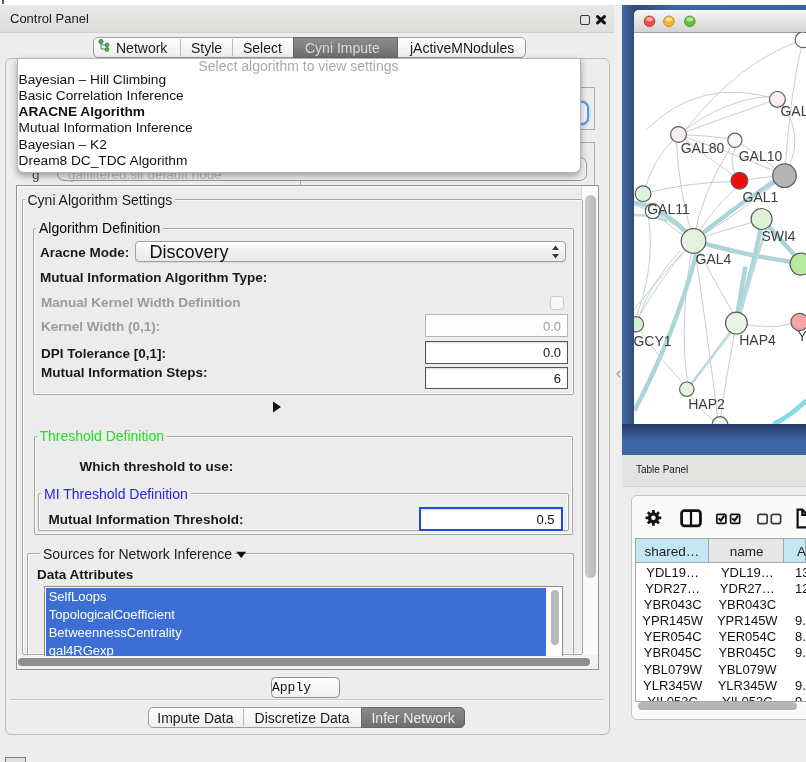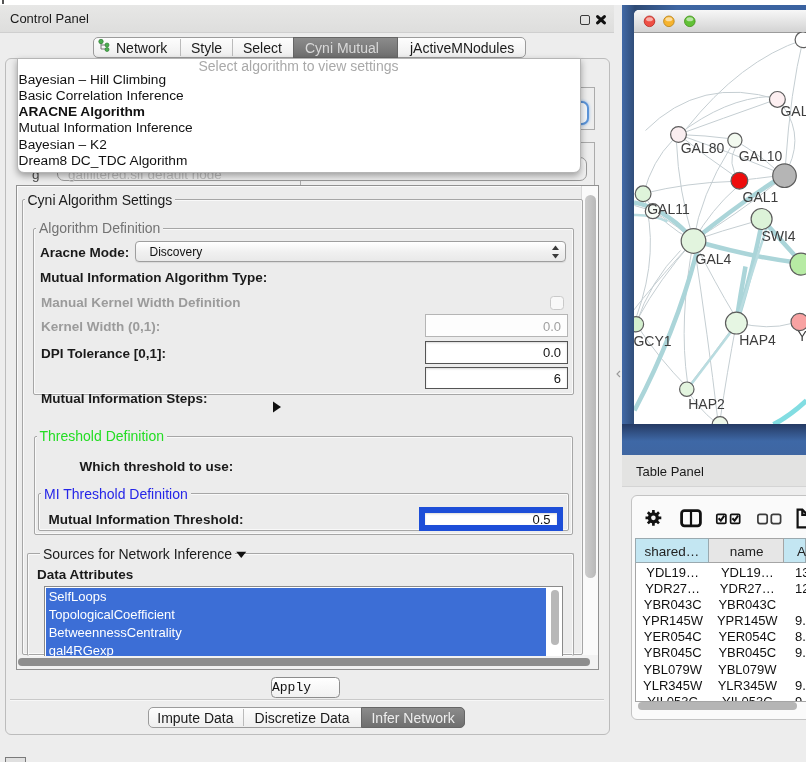--- a/index.html
+++ b/index.html
@@ -1,20 +1,20 @@
 <!DOCTYPE html>
 <html><head><meta charset="utf-8">
 <style>
 html,body{margin:0;padding:0;}
 body{width:806px;height:762px;overflow:hidden;font-family:"Liberation Sans",sans-serif;background:#ededed;}
 .abs{position:absolute;}
 #stage{position:relative;width:806px;height:762px;background:#ededed;overflow:hidden;padding-left:44px;}
 .bold{font-weight:bold;}
 
-.combo{position:absolute;box-sizing:border-box;border:1px solid #9e9e9e;border-radius:4px;background:linear-gradient(#ffffff,#f0f0f0 55%,#e9e9e9);box-shadow:0 1px 1px rgba(0,0,0,0.08);font-size:12px;color:#111;}
+.combo{position:absolute;box-sizing:border-box;border:1px solid #9e9e9e;border-radius:4px;background:linear-gradient(#ffffff,#f0f0f0 55%,#e9e9e9);box-shadow:0 1px 1px rgba(0,0,0,0.08);font-size:18px;color:#111;}
 .combo .ct{position:absolute;left:8px;top:50%;transform:translateY(-50%);white-space:nowrap;}
 .combo .arr{position:absolute;right:5px;top:50%;transform:translateY(-50%);width:9px;height:14px;}
 .tf{position:absolute;box-sizing:border-box;background:#fff;border:1px solid #4a4a4a;font-size:13px;color:#111;text-align:right;}
 .tf .v{position:absolute;right:6px;top:50%;transform:translateY(-50%);}
 .grp{position:absolute;border:1px solid #a6a6a6;border-radius:2px;box-shadow:inset 0 0 0 1px rgba(255,255,255,0.7);box-sizing:border-box;}
 .gtitle{position:absolute;background:#ececec;padding:0 3px;font-size:14px;white-space:nowrap;}
 .lbl{position:absolute;font-size:13.5px;font-weight:bold;color:#1a1a1a;white-space:nowrap;}
 </style></head>
 <body>
 <div id="stage">
@@ -40,21 +40,21 @@
   <div class="abs" style="left:231.7px;top:39px;width:1px;height:17px;background:#bbb;"></div>
   <svg class="abs" style="left:97px;top:37px;" width="14" height="17" viewBox="0 0 14 17">
     <path d="M4 5 L4 12 M4 8 L9 8 M4 12 L9 12" stroke="#777" stroke-width="1" fill="none"></path>
     <circle cx="4" cy="4.5" r="2.2" fill="#4caf50" stroke="#2e7d32" stroke-width="0.7"></circle>
     <circle cx="10" cy="8" r="2" fill="#4caf50" stroke="#2e7d32" stroke-width="0.7"></circle>
     <circle cx="10" cy="12.5" r="2" fill="#4caf50" stroke="#2e7d32" stroke-width="0.7"></circle>
   </svg>
   <div class="abs" style="left:116px;top:40px;font-size:14px;color:#1a1a1a;">Network</div>
   <div class="abs" style="left:191px;top:40px;font-size:14px;color:#1a1a1a;">Style</div>
   <div class="abs" style="left:243px;top:40px;font-size:14px;color:#1a1a1a;">Select</div>
-  <div class="abs" style="left:305px;top:40px;font-size:14px;color:#d9d9d9;">Cyni Mutual</div>
+  <div class="abs" style="left:305px;top:40px;font-size:14px;color:#d9d9d9;">Cyni Impute</div>
   <div class="abs" style="left:410px;top:40px;font-size:14px;color:#1a1a1a;">jActiveMNodules</div>
 
   <div class="abs" style="left:300px;top:87px;width:294.5px;height:43px;border:1px solid #ababab;box-sizing:border-box;"></div>
   <div class="abs" style="left:476.5px;top:100.5px;width:112px;height:24px;border:2.5px solid #5b94d8;border-radius:7px;background:#f4f8fc;box-shadow:0 0 3px #7eb3ef;box-sizing:border-box;"></div>
   <div class="abs" style="left:300px;top:142px;width:294.5px;height:50px;border:1px solid #ababab;box-sizing:border-box;"></div>
   <div class="abs" style="left:57px;top:156.5px;width:530px;height:24px;border:1px solid #9a9a9a;border-radius:7px;background:linear-gradient(#fcfcfc,#ededed);box-sizing:border-box;"></div>
   <div class="abs" style="left:68px;top:167px;font-size:13.5px;color:#bfbfbf;">galfiltered.sif default node</div>
   <div class="abs" style="left:32px;top:166.5px;font-size:13.5px;color:#4a4a4a;">g</div>
 
   <div class="abs" style="left:15.5px;top:185px;width:583px;height:485px;border:1px solid #919191;box-shadow:inset 1px 1px 0 rgba(255,255,255,0.8);background:#ececec;box-sizing:border-box;"></div>
@@ -62,21 +62,21 @@
   <div class="abs" style="left:581px;top:186px;width:16px;height:469px;background:#fafafa;border-left:1px solid #dadada;"></div>
   <div class="abs" style="left:584.5px;top:195px;width:11px;height:383px;background:linear-gradient(to right,#cdcdcd,#b9b9b9);border-radius:5.5px;"></div>
 
   <div class="abs" style="left:16.5px;top:655px;width:581px;height:14px;background:#f2f2f2;"></div>
   <div class="abs" style="left:18px;top:658px;width:572px;height:8px;background:#8e8e8e;border-radius:4px;"></div>
 
   <div class="grp" style="left:21.5px;top:199px;width:561px;height:456px;"></div>
   <div class="gtitle" style="left:24.5px;top:191.5px;color:#1c1c1c;">Cyni Algorithm Settings</div>
 
   <div class="grp" style="left:33px;top:228px;width:540.5px;height:167px;"></div>
-  <div class="gtitle" style="left:36px;top:219.5px;color:#737373;">Algorithm Definition</div>
+  <div class="gtitle" style="left:36px;top:219.5px;color:#000000;">Algorithm Definition</div>
 
   <div class="lbl" style="left:40px;top:244.5px;">Aracne Mode:</div>
   <div class="combo" style="left:134.5px;top:240.9px;width:431.2px;height:21.5px;">
       <span class="ct" style="left:14px;">Discovery</span>
     <svg class="arr" viewBox="0 0 9 14">
         <path d="M4.5 0.5 L8 5 L1 5 Z" fill="#3a3a3a"></path>
         <path d="M4.5 13.5 L8 9 L1 9 Z" fill="#3a3a3a"></path>
       </svg>
     </div>
 
@@ -88,39 +88,39 @@
   <div class="lbl" style="left:41px;top:319px;color:#9b9b9b;">Kernel Width (0,1):</div>
   <div class="tf" style="left:424.5px;top:314.3px;width:143.5px;height:23px;border:1px solid #b5b5b5;background:#fdfdfd;">
       <span class="v" style="color:#a0a0a0;">0.0</span>
     </div>
 
   <div class="lbl" style="left:41px;top:345.5px;">DPI Tolerance [0,1]:</div>
   <div class="tf" style="left:424.5px;top:340.6px;width:143.5px;height:23px;border:1px solid #555;box-shadow:inset 0 1px 2px rgba(0,0,0,0.15);">
       <span class="v">0.0</span>
     </div>
 
-  <div class="lbl" style="left:41px;top:391px;">Mutual Information Steps:</div>
+  <div class="lbl" style="left:41px;top:365px;">Mutual Information Steps:</div>
   <div class="tf" style="left:424.5px;top:366.8px;width:143.5px;height:22.5px;border:1px solid #555;box-shadow:inset 0 1px 2px rgba(0,0,0,0.15);">
       <span class="v">6</span>
     </div>
 
   <svg class="abs" style="left:272px;top:401px;" width="10" height="12" viewBox="0 0 10 12">
       <path d="M1 0.5 L9 6 L1 11.5 Z" fill="#111"></path>
     </svg>
 
   <div class="grp" style="left:33.8px;top:435.5px;width:539.7px;height:99px;"></div>
   <div class="gtitle" style="left:36.5px;top:428px;color:#23dd23;">Threshold Definition</div>
 
   <div class="lbl" style="left:79.5px;top:458.5px;">Which threshold to use:</div>
 
   <div class="grp" style="left:38.2px;top:493px;width:530.5px;height:38px;"></div>
   <div class="gtitle" style="left:41px;top:485.5px;color:#2525e8;">MI Threshold Definition</div>
 
   <div class="lbl" style="left:48.4px;top:512px;">Mutual Information Threshold:</div>
-  <div class="tf" style="left:418.5px;top:507px;width:144px;height:23.5px;border:6px solid #1d4ed8;box-shadow:inset 0 1px 2px rgba(0,0,0,0.15);">
+  <div class="tf" style="left:418.5px;top:507px;width:144px;height:23.5px;border:2px solid #1d4ed8;box-shadow:inset 0 1px 2px rgba(0,0,0,0.15);">
       <span class="v">0.5</span>
     </div>
 
   <div class="grp" style="left:27px;top:552.5px;width:547px;height:103px;border-bottom:none;"></div>
   <div class="gtitle" style="left:40px;top:545.5px;color:#1a1a1a;">Sources for Network Inference</div>
   <svg class="abs" style="left:234px;top:551.3px;" width="14.5" height="7.5" viewBox="0 0 13 9">
       <path d="M0.5 1 L12.5 1 L6.5 8.5 Z" fill="#111"></path>
     </svg>
 
   <div class="lbl" style="left:37px;top:567px;">Data Attributes</div>
@@ -243,21 +243,21 @@
       <text x="778" y="241" text-anchor="middle">SWI4</text>
       <text x="713" y="263.5" text-anchor="middle">GAL4</text>
       <text x="652" y="345.5" text-anchor="middle">GCY1</text>
       <text x="757" y="344.5" text-anchor="middle">HAP4</text>
       <text x="797" y="341">Y</text>
       <text x="706" y="409" text-anchor="middle">HAP2</text>
     </g>
   </svg>
 
   <div class="abs" style="left:622px;top:455.3px;width:184px;height:31px;background:#e3e3e2;border-bottom:1px solid #d4d4d4;"></div>
-  <div class="abs" style="left:636px;top:464px;font-size:13px;color:#1a1a1a;">Table Panel</div>
+  <div class="abs" style="left:636px;top:464px;font-size:10px;color:#1a1a1a;">Table Panel</div>
 
   <div class="abs" style="left:631px;top:494.6px;width:175px;height:223px;border:1px solid #c3c3c3;border-radius:6px 0 0 6px;background:#fafafa;"></div>
 
   <svg class="abs" style="left:645px;top:508px;" width="162" height="22" viewBox="0 0 162 22">
     <g>
       <path d="M7.09 1.96 L9.71 1.96 L9.77 4.42 L11.27 5.04 L13.05 3.34 L14.91 5.20 L13.21 6.98 L13.83 8.48 L16.29 8.54 L16.29 11.16 L13.83 11.22 L13.21 12.72 L14.91 14.50 L13.05 16.36 L11.27 14.66 L9.77 15.28 L9.71 17.74 L7.09 17.74 L7.03 15.28 L5.53 14.66 L3.75 16.36 L1.89 14.50 L3.59 12.72 L2.97 11.22 L0.51 11.16 L0.51 8.54 L2.97 8.48 L3.59 6.98 L1.89 5.20 L3.75 3.34 L5.53 5.04 L7.03 4.42 Z" fill="#111"></path>
       <circle cx="8.4" cy="9.85" r="2.3" fill="#f2f2f2"></circle>
     </g>
     <rect x="36.6" y="2.7" width="18.8" height="15.1" rx="2.8" fill="none" stroke="#111" stroke-width="2.8"></rect>
     <line x1="46" y1="2.7" x2="46" y2="17.8" stroke="#111" stroke-width="2.2"></line>

